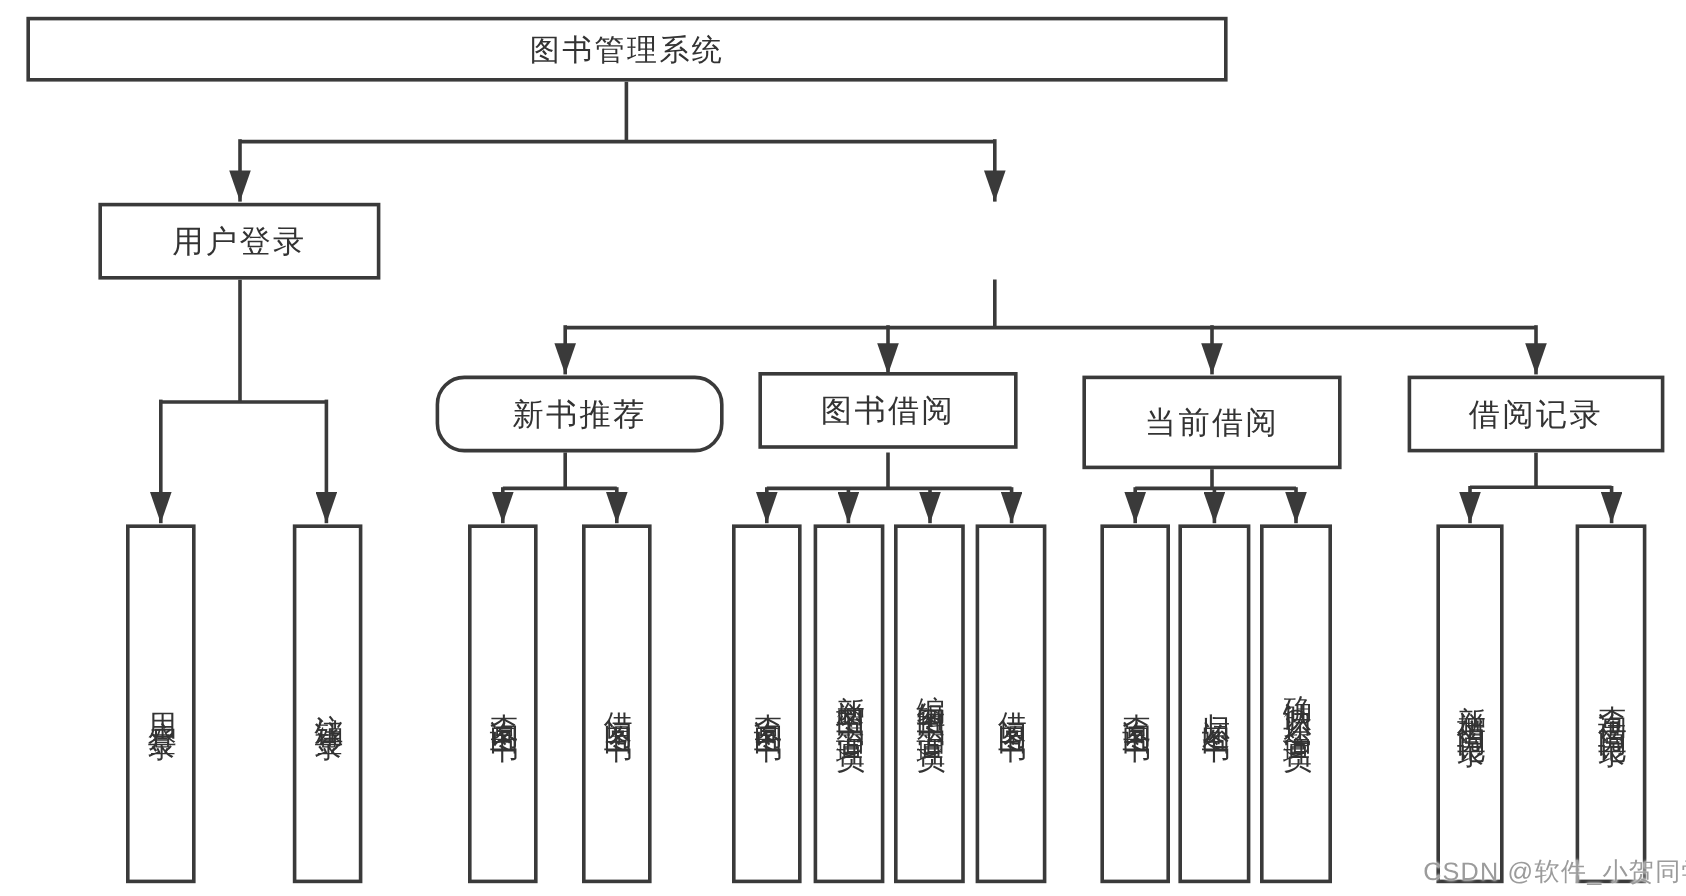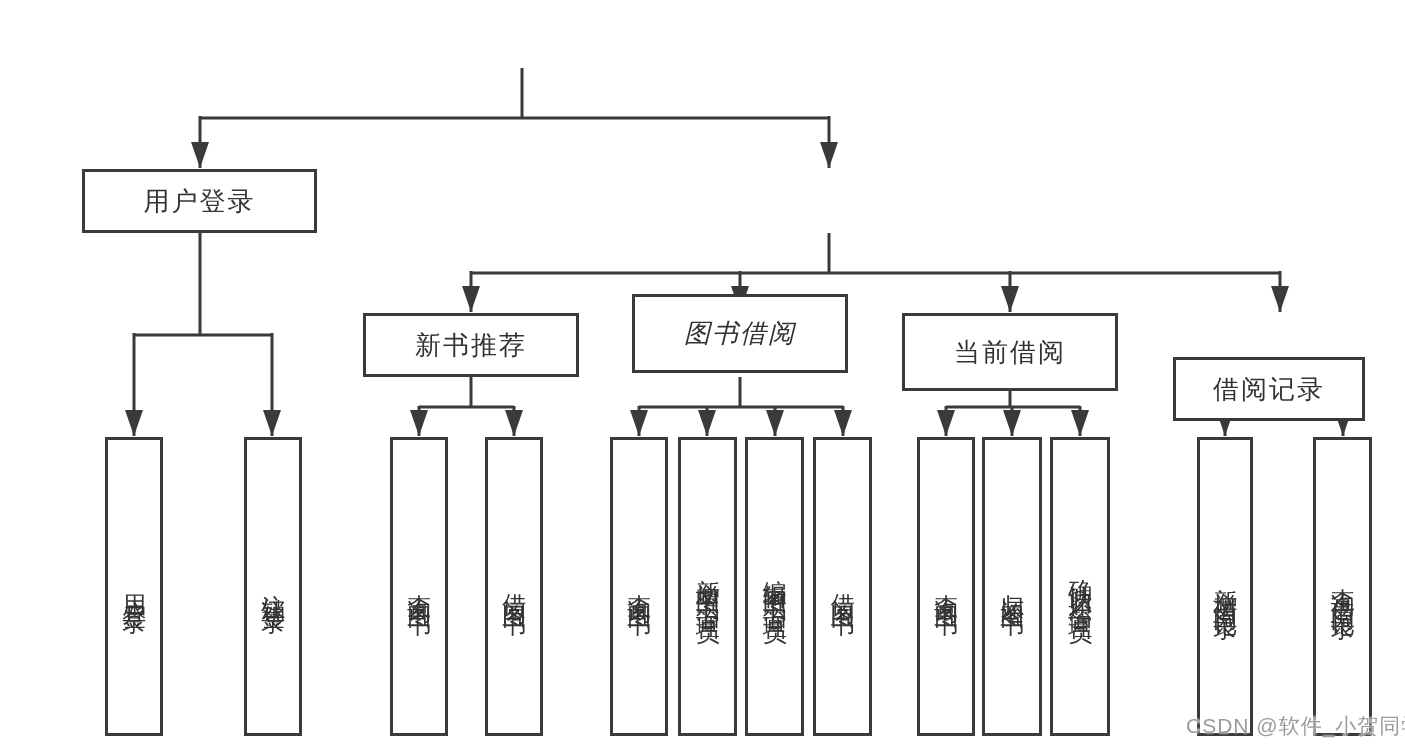--- a/index.html
+++ b/index.html
@@ -72,35 +72,38 @@
       <line x1="946" y1="406" x2="946" y2="436" marker-end="url(#ah)"></line>
       <line x1="1012" y1="406" x2="1012" y2="436" marker-end="url(#ah)"></line>
       <line x1="1080" y1="406" x2="1080" y2="436" marker-end="url(#ah)"></line>
 
       <path d="M1280,377 L1280,406 M1225,406 L1343,406"></path>
       <line x1="1225" y1="405" x2="1225" y2="436" marker-end="url(#ah)"></line>
       <line x1="1343" y1="405" x2="1343" y2="436" marker-end="url(#ah)"></line>
     </g>
   </svg>
 
+  <div class="box" style="left:22px; top:14px; width:1001px; height:54px;">
+    <span class="root-label">图书管理系统</span>
+  </div>
 
   <div class="box" style="left:82px; top:169px; width:235px; height:64px;">
     <span class="h-label">用户登录</span>
   </div>
 
-  <div class="box" style="left:363px; top:313px; width:216px; height:64px;">
+  <div class="box" style="left:363px; top:313px; width:240px; height:64px;border-radius:24px;">
     <span class="h-label">新书推荐</span>
   </div>
-  <div class="box" style="left:632px; top:294px; width:216px; height:79px;font-style:italic;">
+  <div class="box" style="left:632px; top:310px; width:216px; height:64px;">
     <span class="h-label">图书借阅</span>
   </div>
   <div class="box" style="left:902px; top:313px; width:216px; height:78px;">
     <span class="h-label">当前借阅</span>
   </div>
-  <div class="box" style="left:1173px; top:313px; width:192px; height:64px;margin-top:44px;">
+  <div class="box" style="left:1173px; top:313px; width:214px; height:64px;">
     <span class="h-label">借阅记录</span>
   </div>
 
   <div class="box leaf" style="left:105px;">
     <span class="v-label">用户登录</span>
   </div>
   <div class="box leaf" style="left:244px;">
     <span class="v-label">注销登录</span>
   </div>
 

